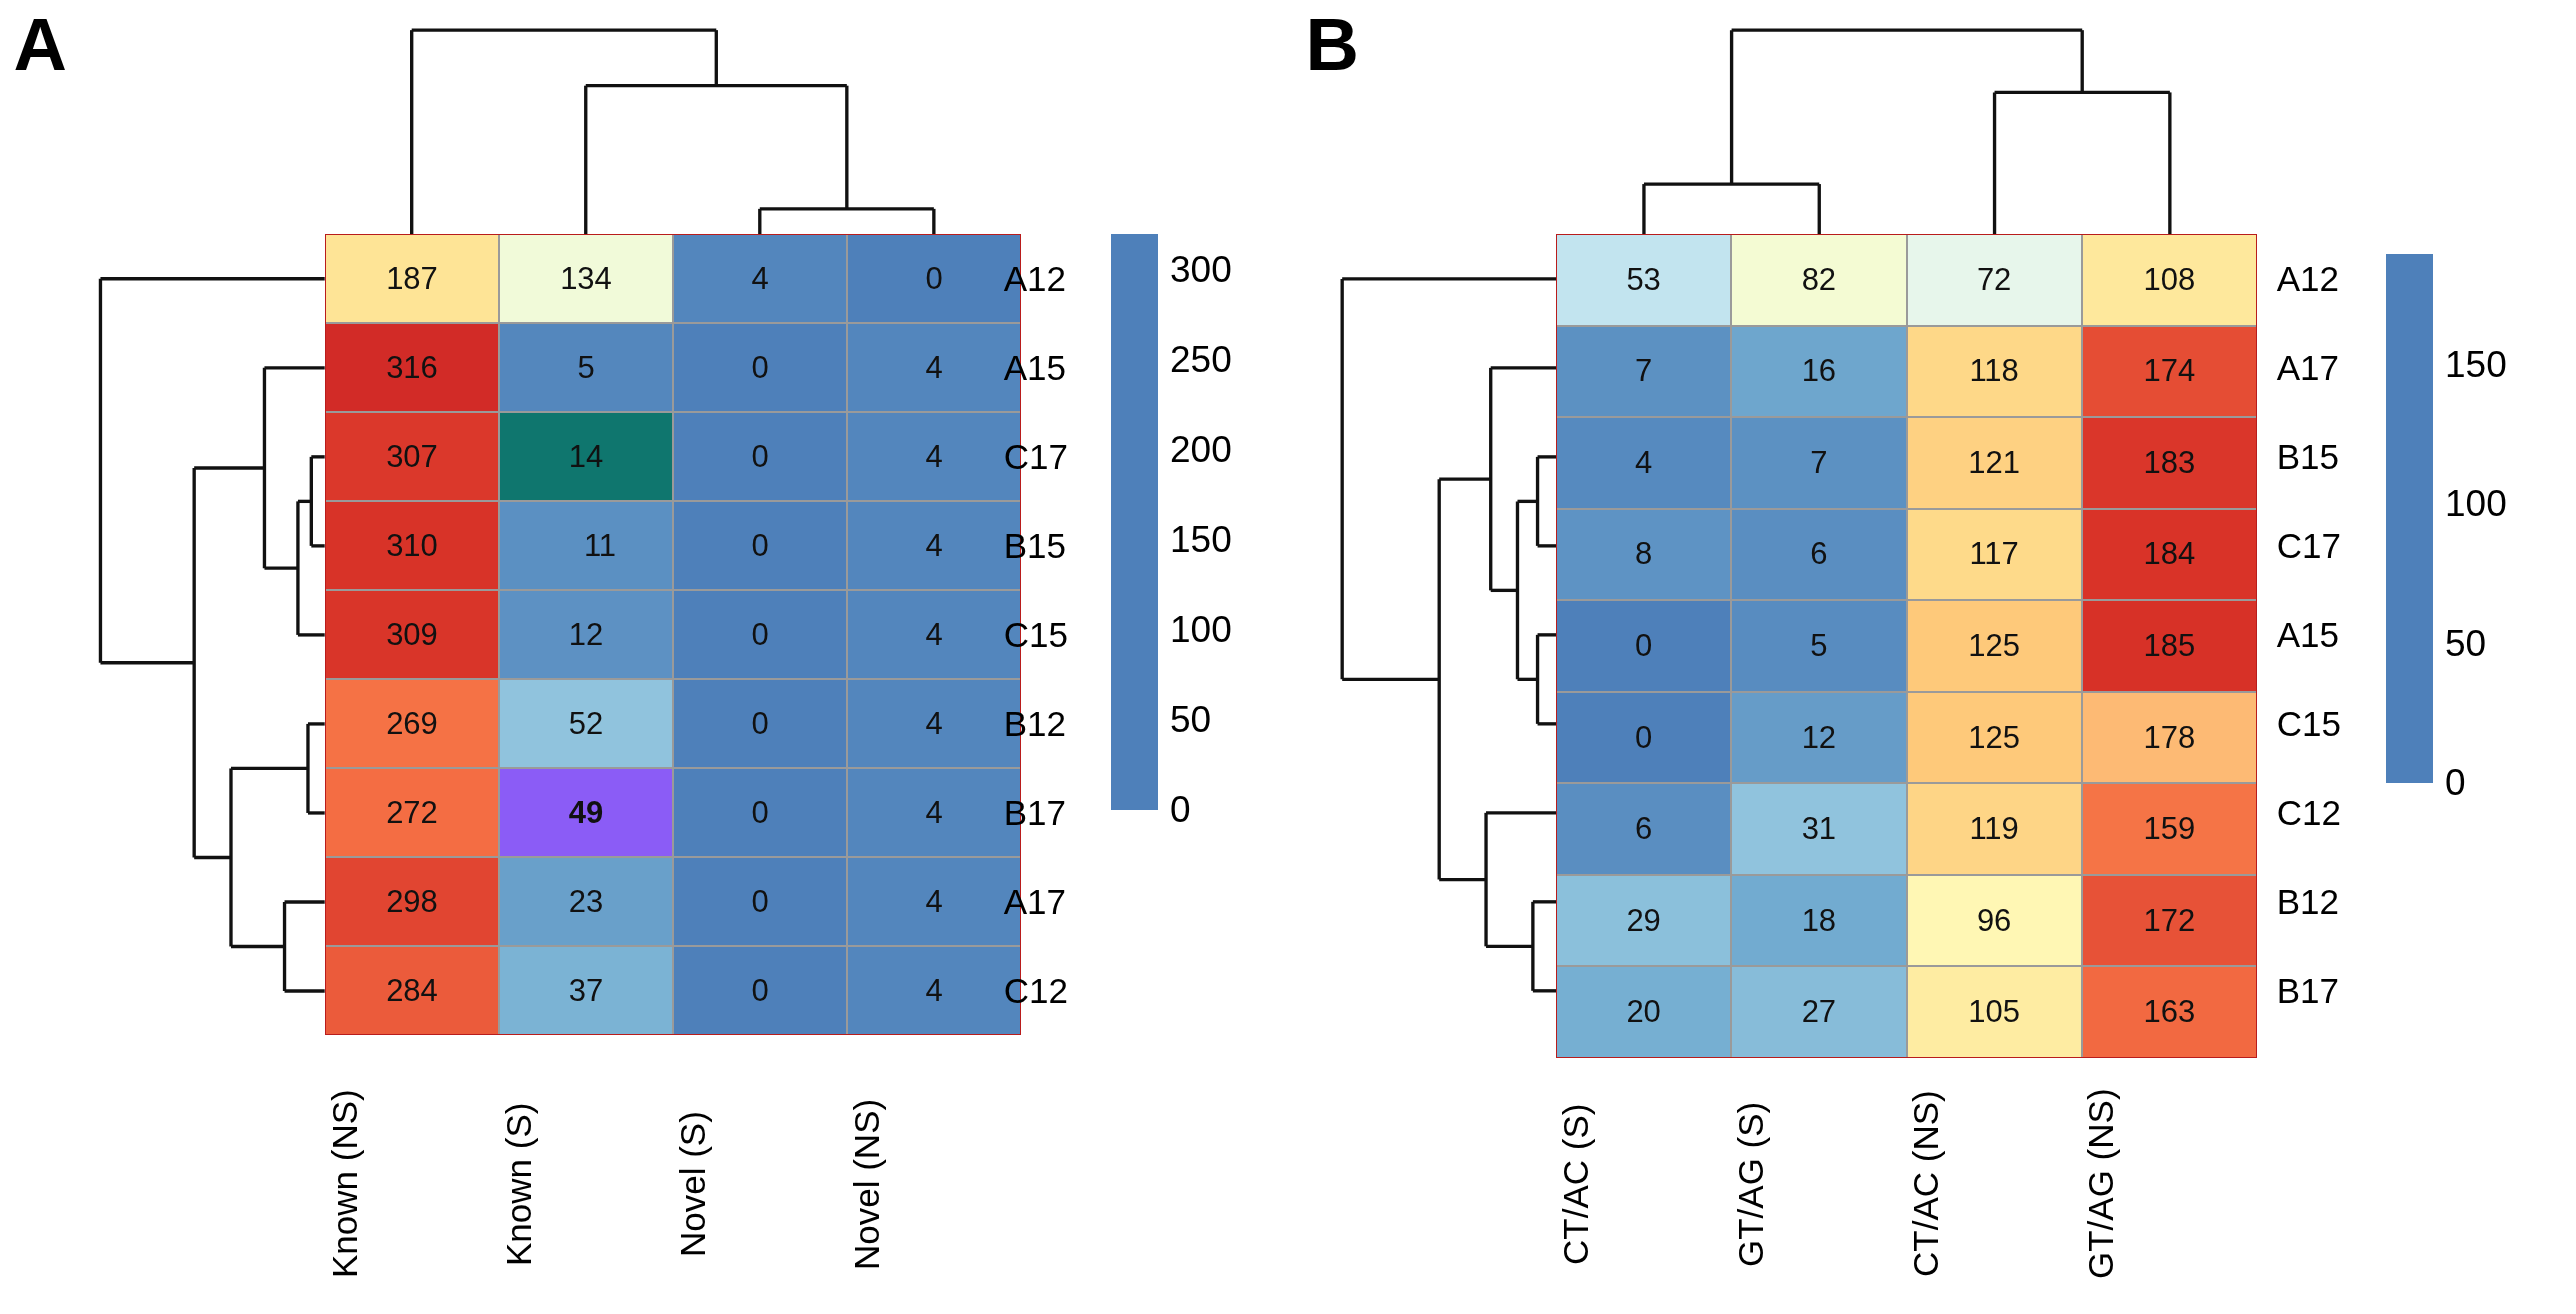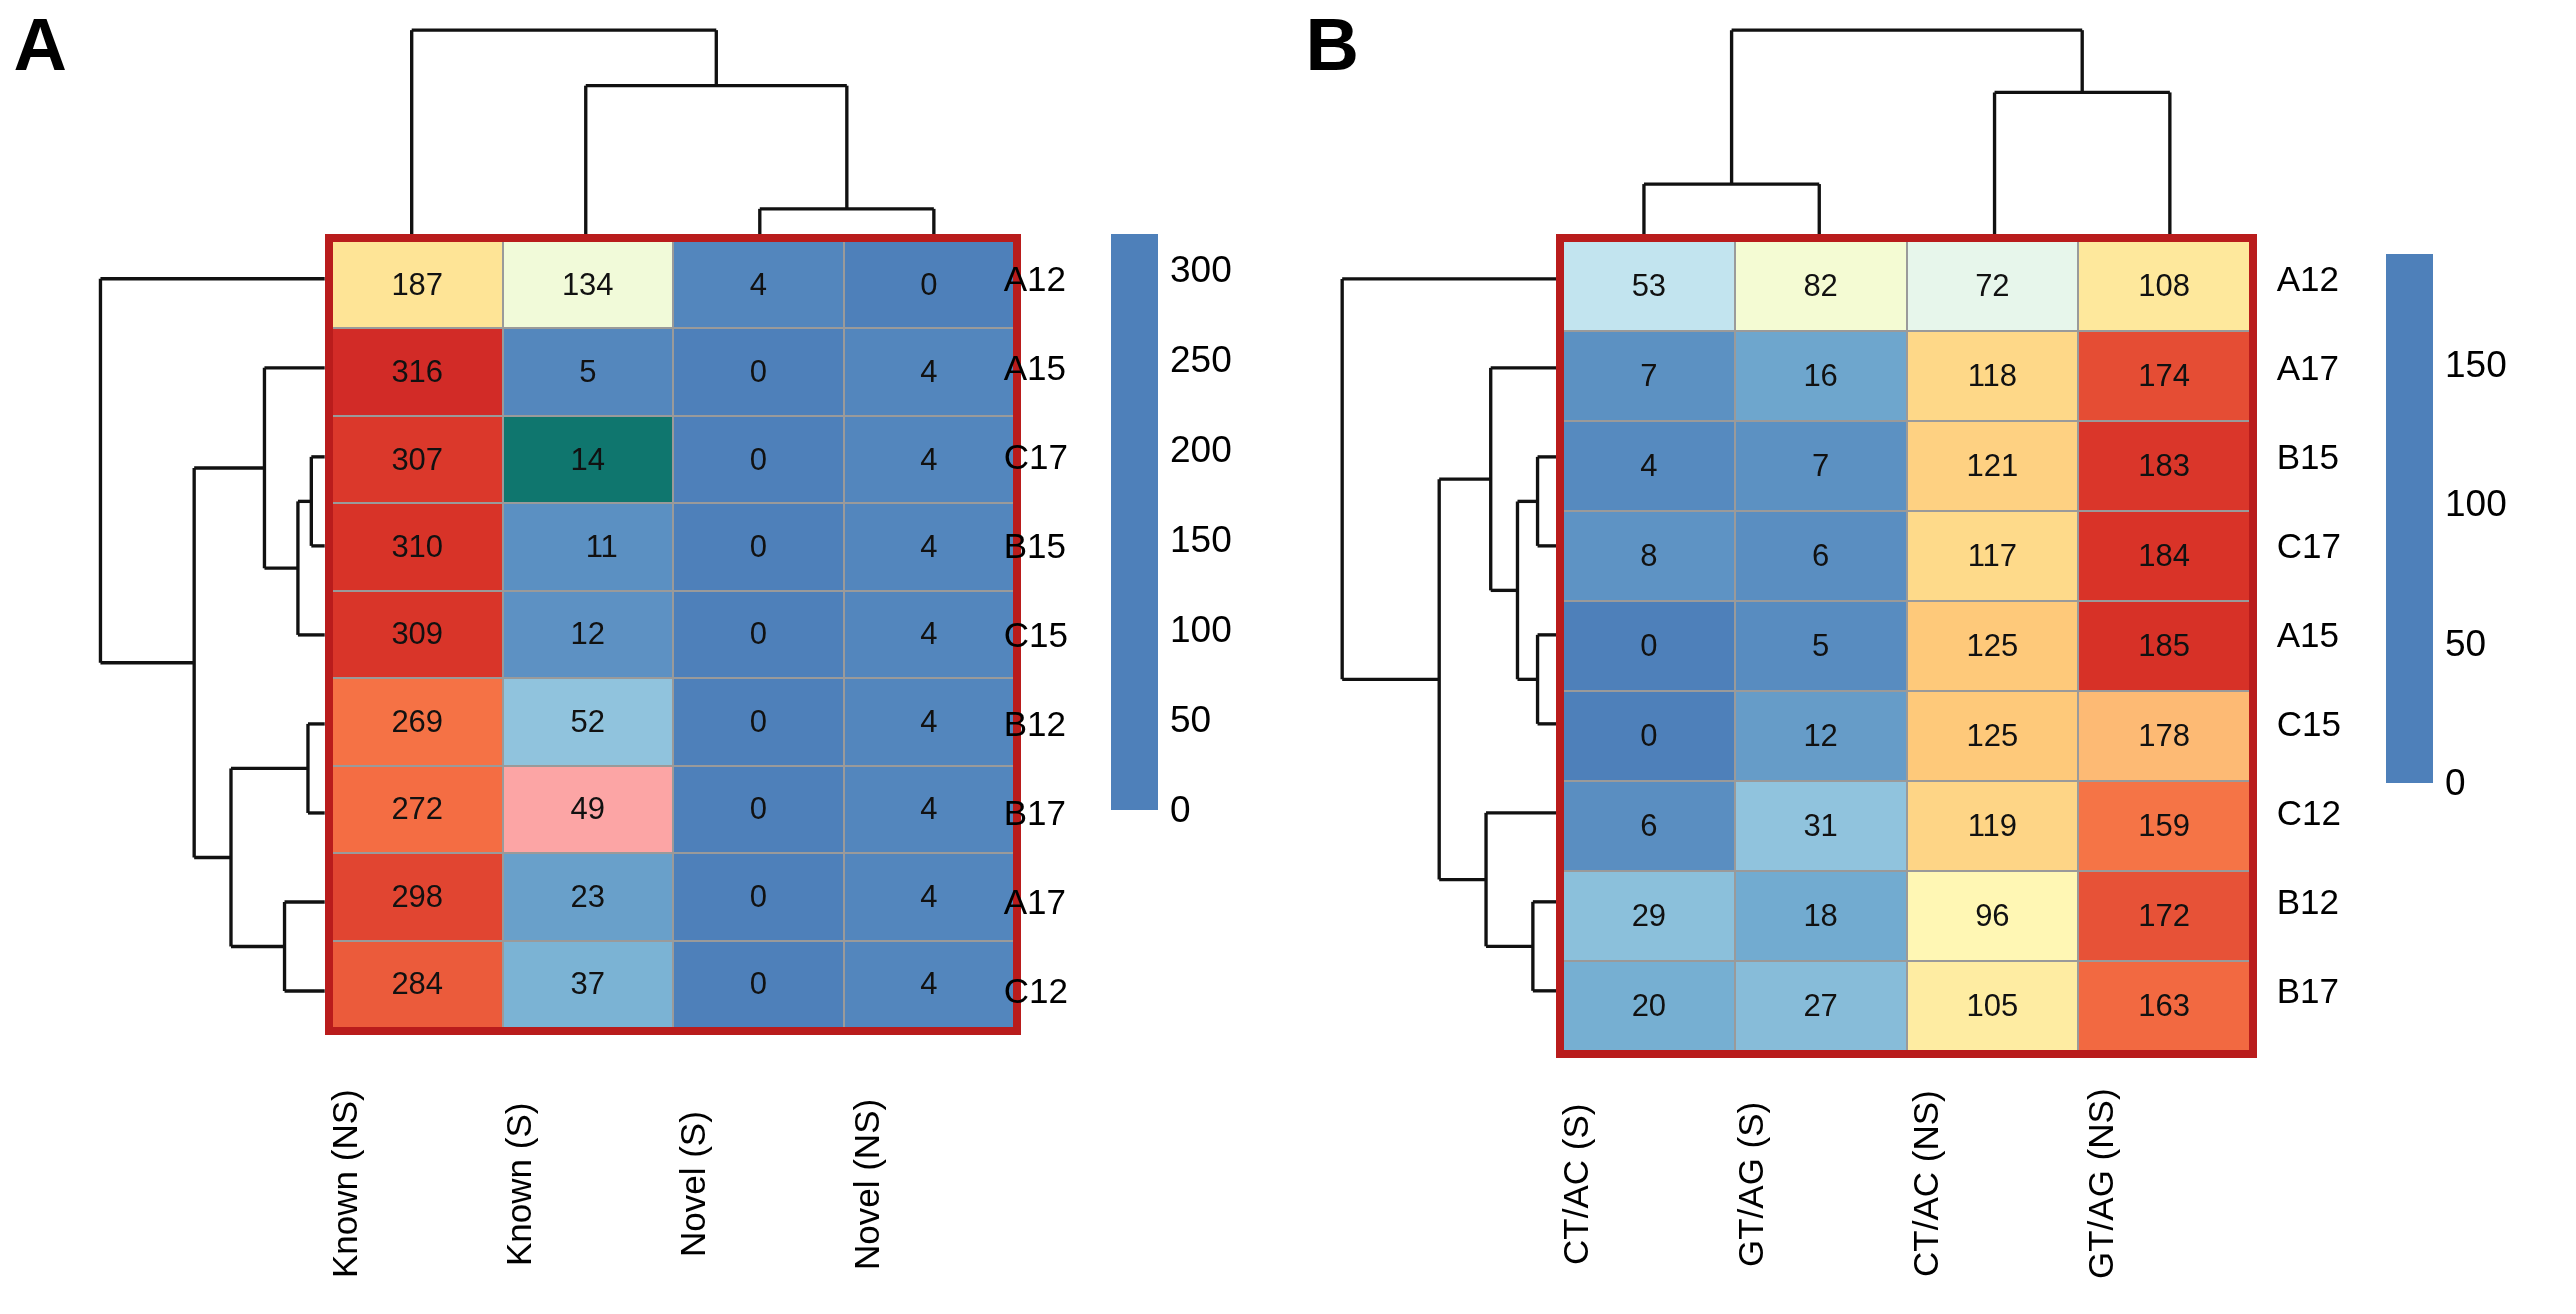--- a/index.html
+++ b/index.html
@@ -8,21 +8,21 @@
     font-family:"Liberation Sans",sans-serif;
     position:relative;overflow:hidden;
   }
   .panel{position:absolute;top:0;height:1314px;}
   .panel-letter{
     position:absolute;font-size:74px;font-weight:bold;color:#000;
     line-height:1;letter-spacing:0;
   }
   
   .grid{position:absolute;display:grid;background:#9a9a9a;
-        border:8px solid #b91c1c;box-sizing:border-box;gap:2px;}
+        border:1px solid #b91c1c;box-sizing:border-box;gap:2px;}
   .cell{display:flex;align-items:center;justify-content:center;
         font-size:31px;color:#111;font-weight:normal;}
   
   .rowlabels{position:absolute;display:flex;flex-direction:column;}
   .rowlabel{display:flex;align-items:center;font-size:35px;color:#000;
             padding-left:14.7px;white-space:nowrap;}
   
   .collabels{position:absolute;display:flex;}
   .collabel{display:flex;align-items:flex-start;justify-content:center;
             font-size:35px;color:#000;white-space:nowrap;
@@ -96,21 +96,21 @@
       <div class="cell" style="background: rgb(83, 134, 189);">4</div>
       <div class="cell" style="background: rgb(217, 53, 41);">309</div>
       <div class="cell" style="background: rgb(93, 145, 195);">12</div>
       <div class="cell" style="background: rgb(78, 128, 186);">0</div>
       <div class="cell" style="background: rgb(83, 134, 189);">4</div>
       <div class="cell" style="background: rgb(245, 114, 69);">269</div>
       <div class="cell" style="background: rgb(144, 195, 221);">52</div>
       <div class="cell" style="background: rgb(78, 128, 186);">0</div>
       <div class="cell" style="background: rgb(83, 134, 189);">4</div>
       <div class="cell" style="background: rgb(244, 109, 67);">272</div>
-      <div class="cell" style="background: #fca5a5;">49</div>
+      <div class="cell" style="background: #8b5cf6; font-weight: bold;">49</div>
       <div class="cell" style="background: rgb(78, 128, 186);">0</div>
       <div class="cell" style="background: rgb(83, 134, 189);">4</div>
       <div class="cell" style="background: rgb(225, 69, 49);">298</div>
       <div class="cell" style="background: rgb(105, 160, 202);">23</div>
       <div class="cell" style="background: rgb(78, 128, 186);">0</div>
       <div class="cell" style="background: rgb(83, 134, 189);">4</div>
       <div class="cell" style="background: rgb(235, 91, 59);">284</div>
       <div class="cell" style="background: rgb(123, 179, 212);">37</div>
       <div class="cell" style="background: rgb(78, 128, 186);">0</div>
       <div class="cell" style="background: rgb(83, 134, 189);">4</div>

